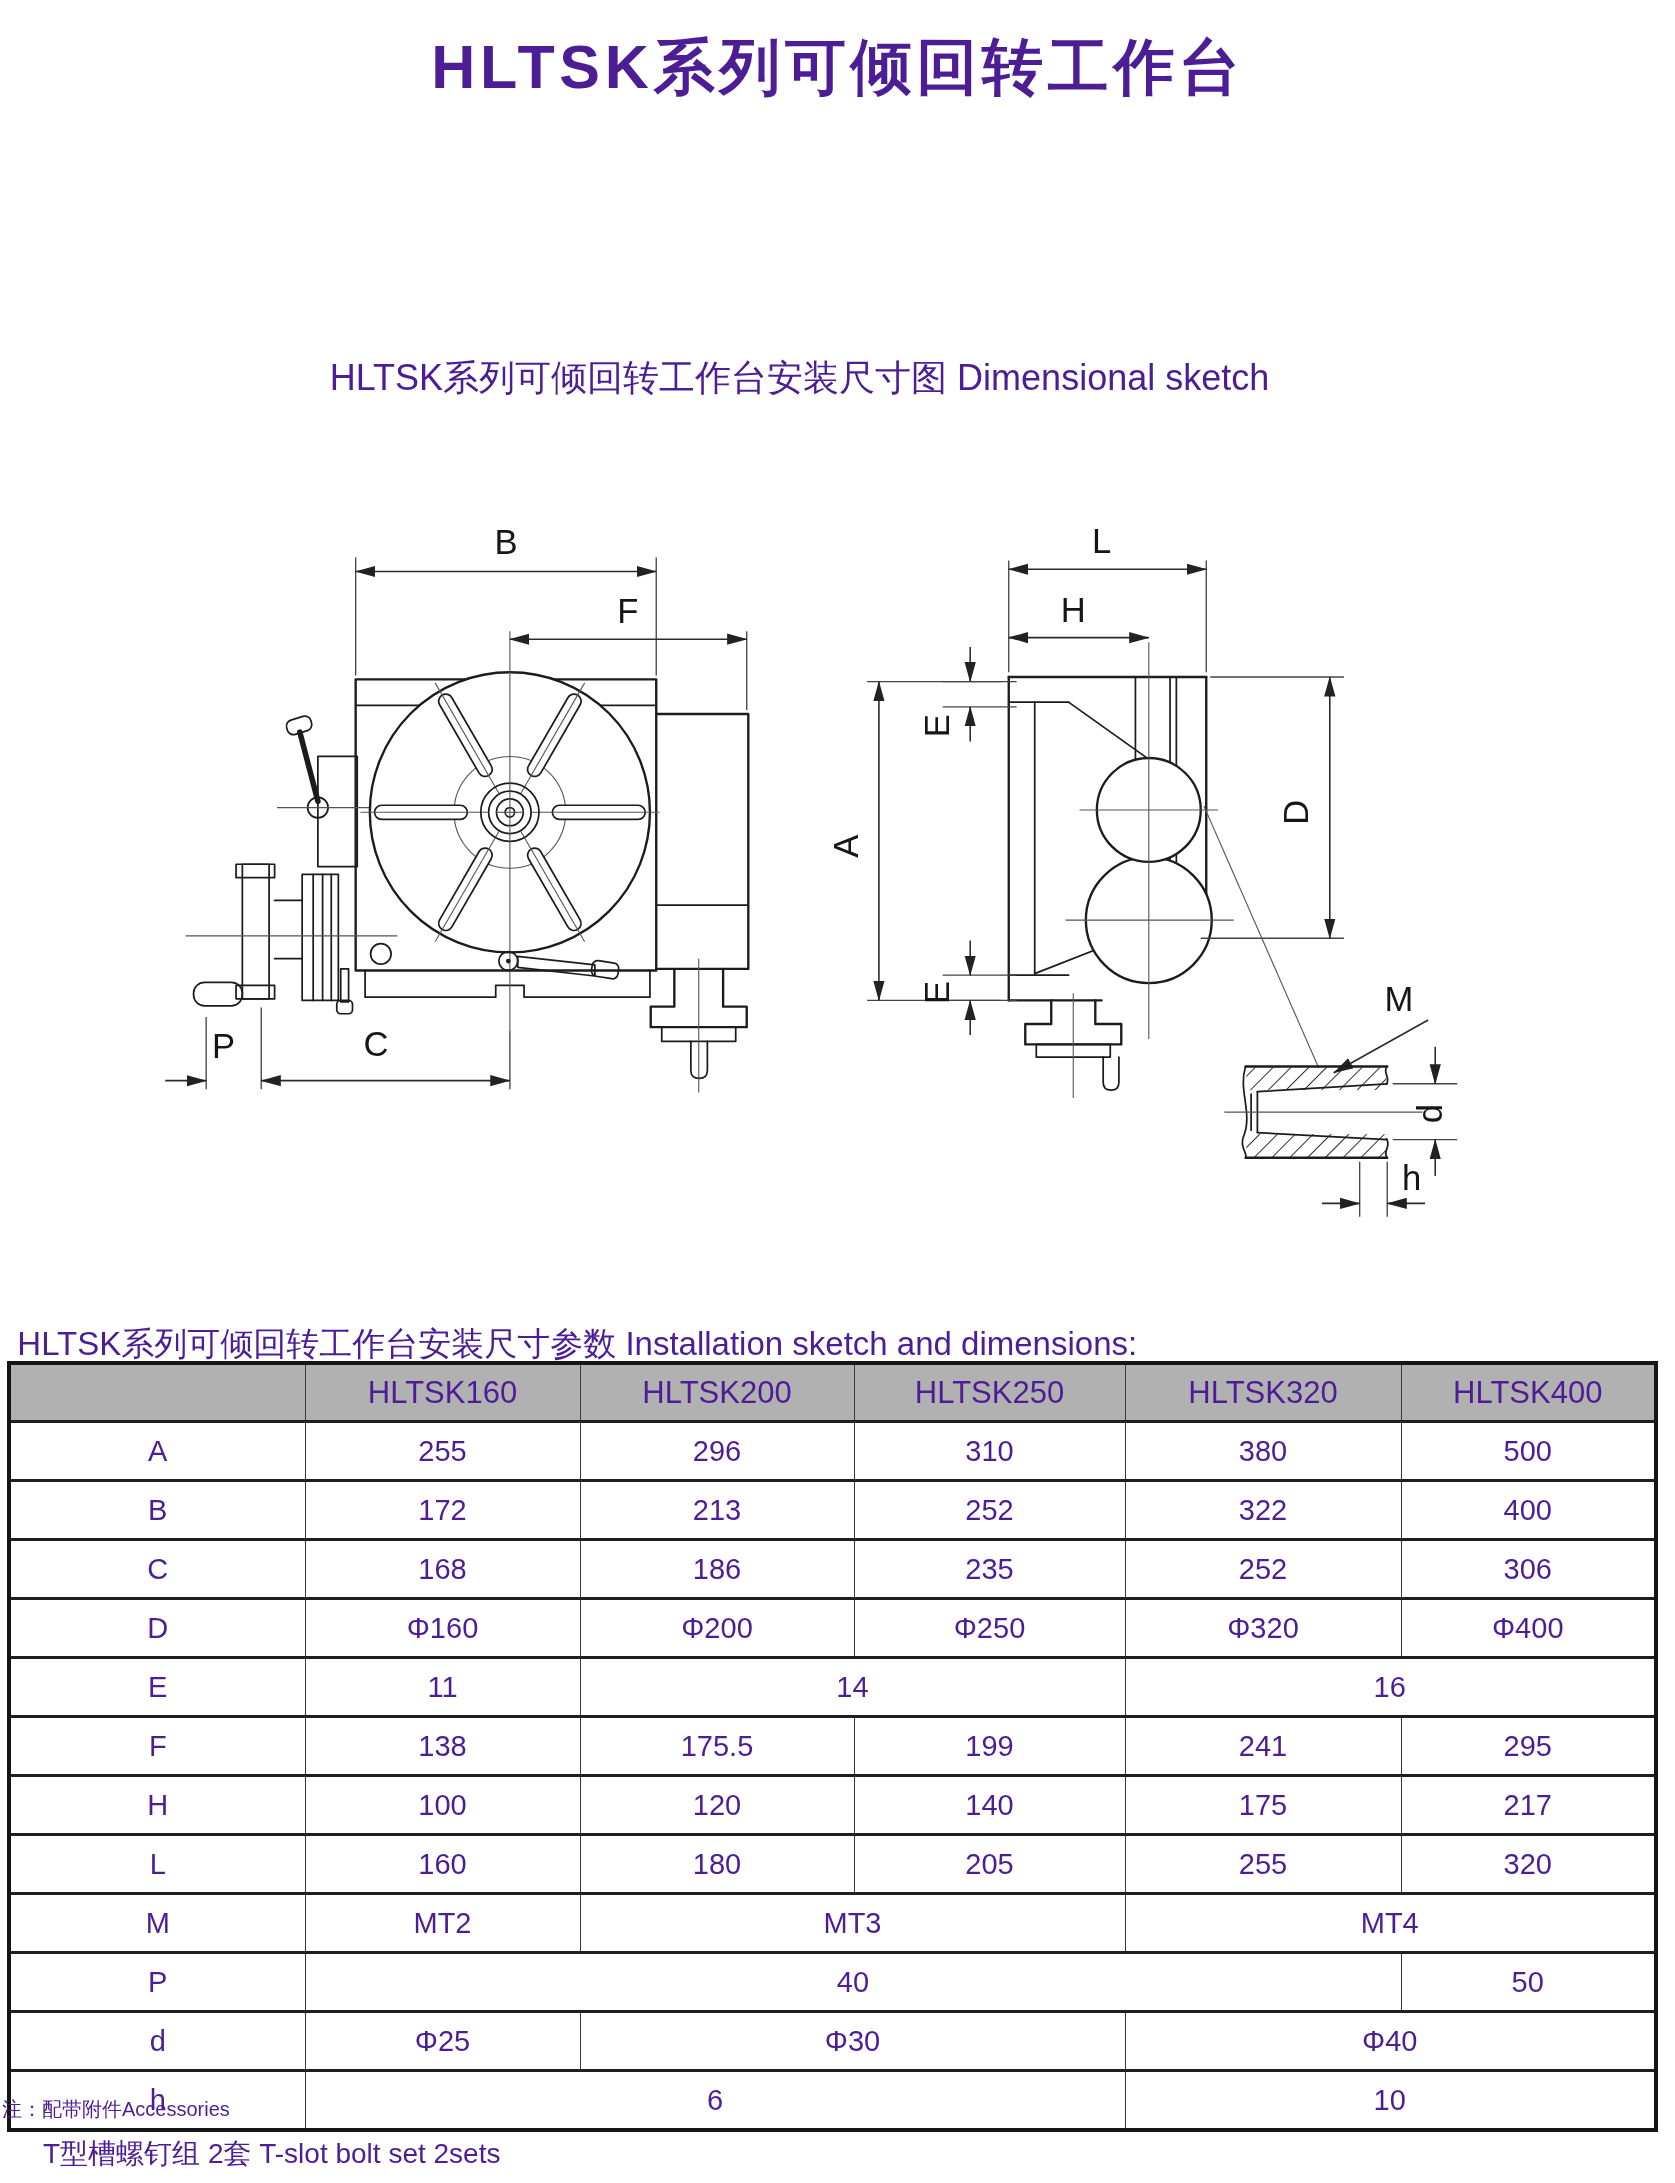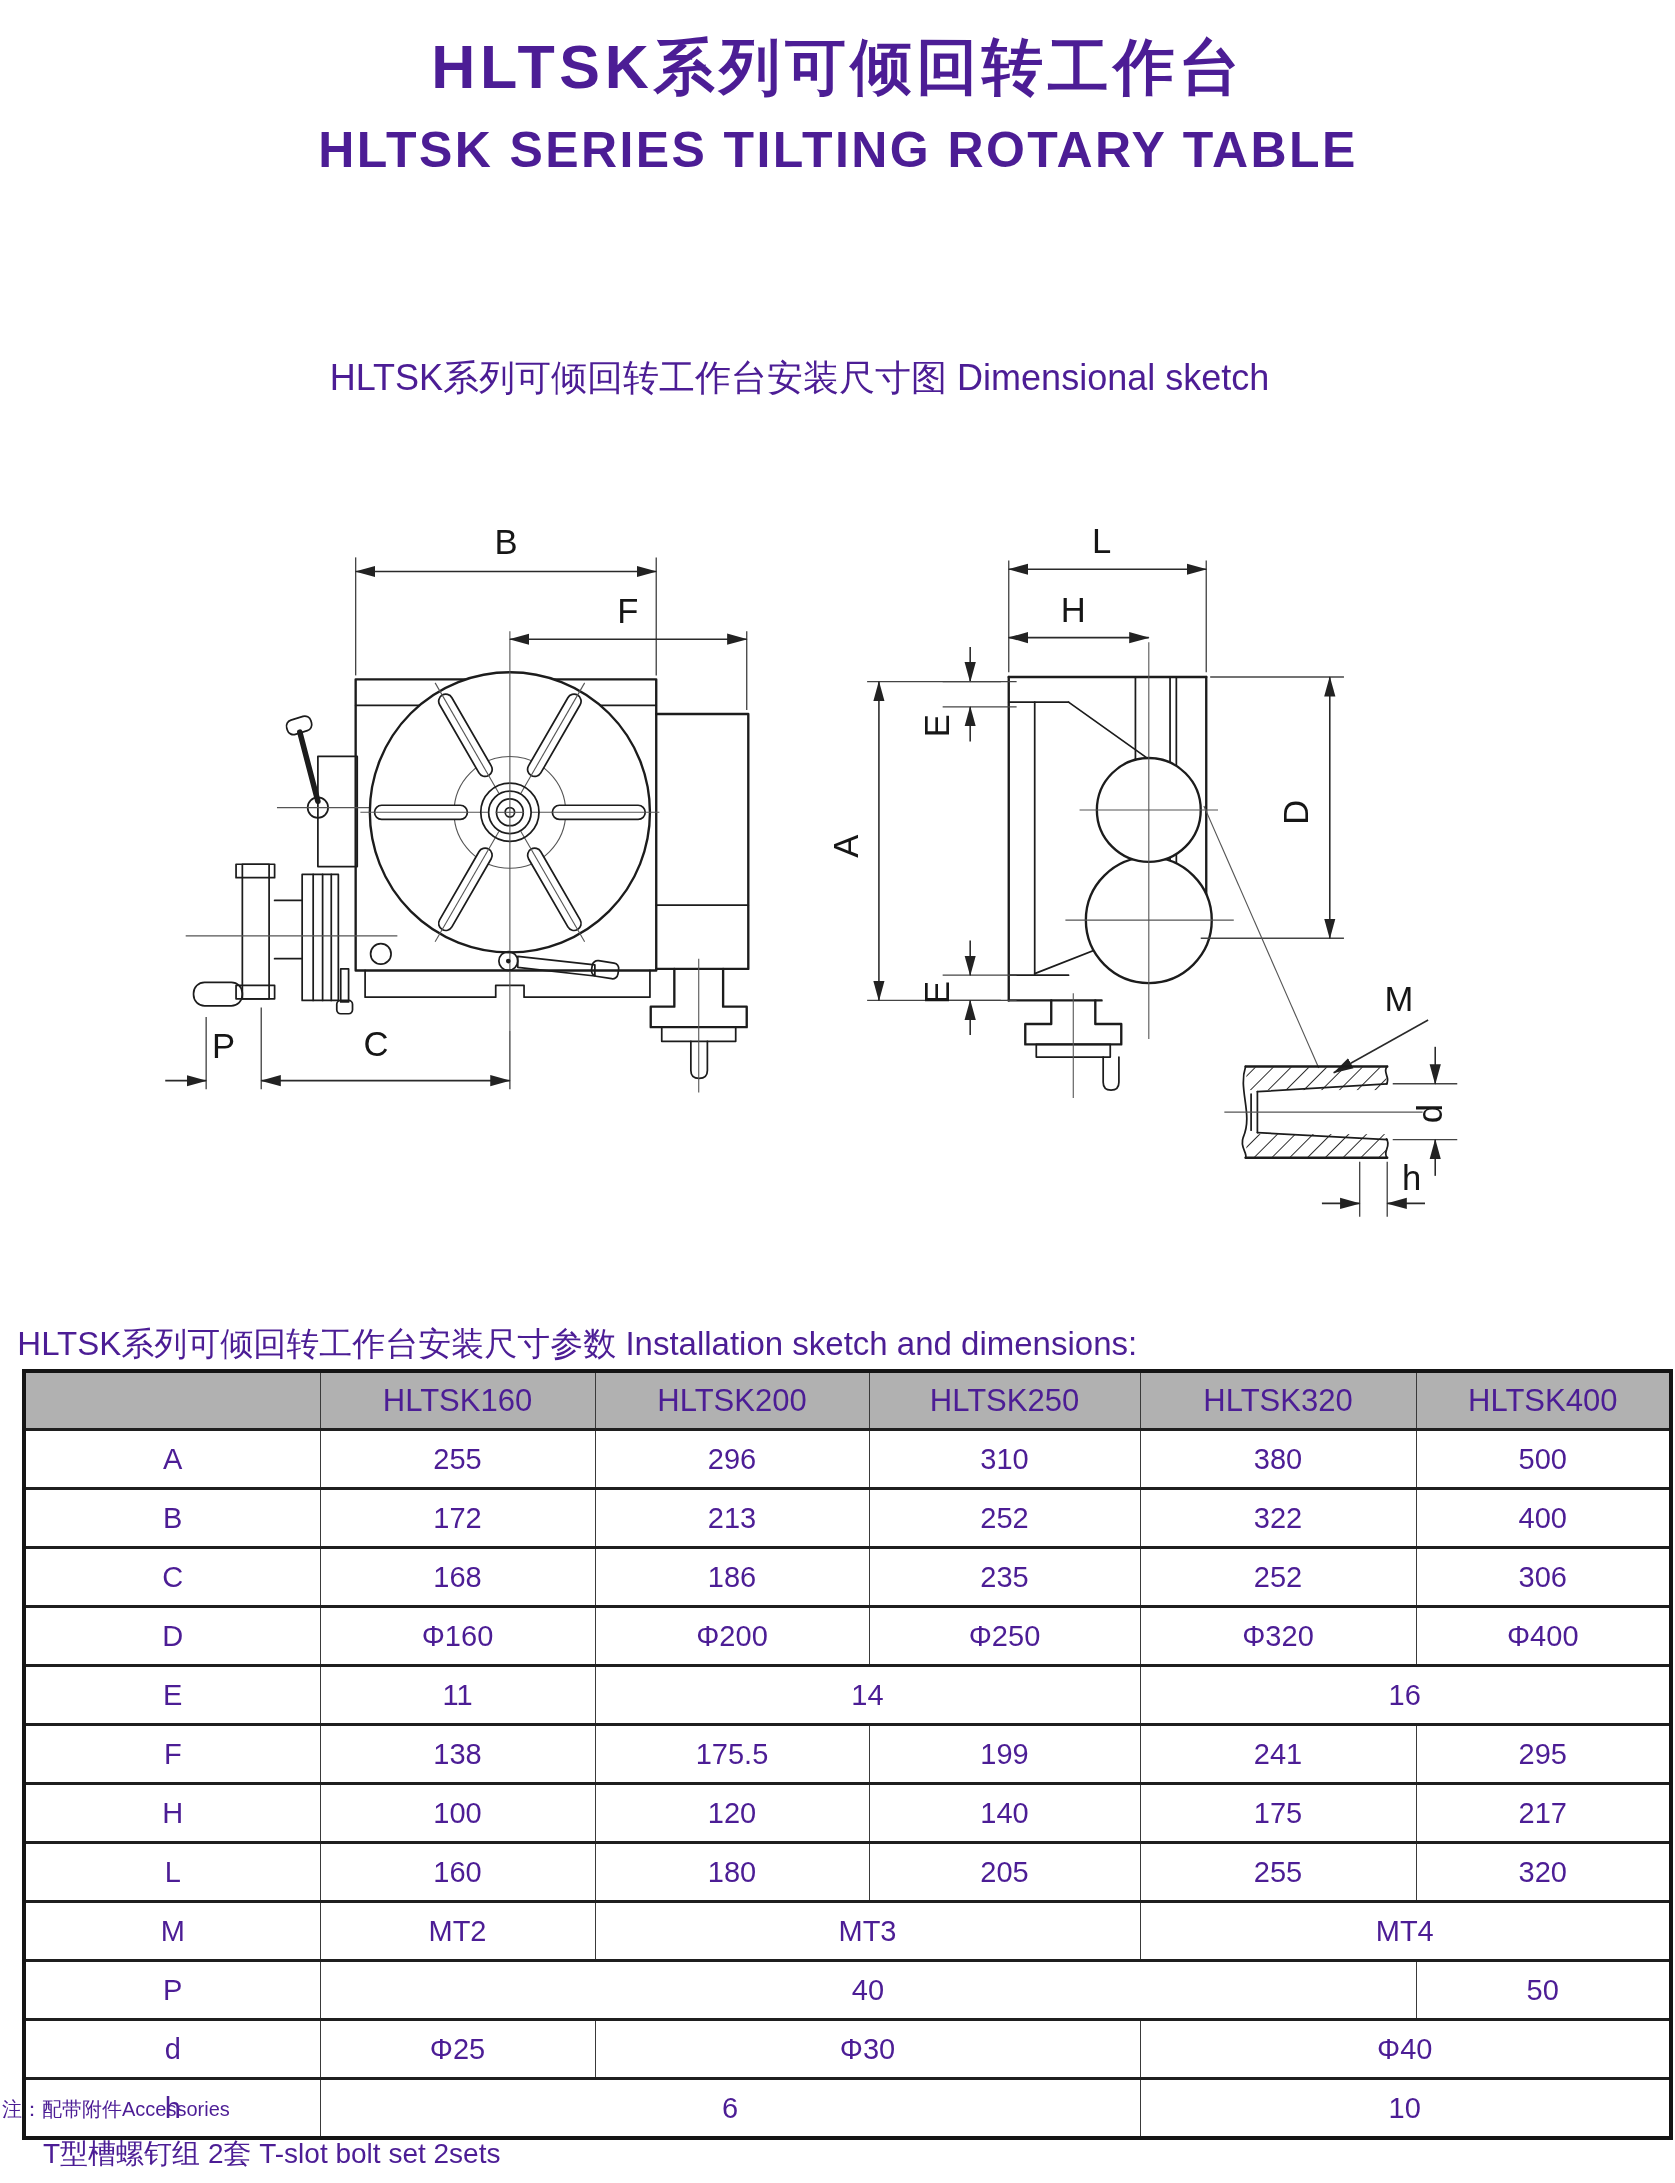--- a/index.html
+++ b/index.html
@@ -18,35 +18,34 @@
   .o2{stroke:#1c1c1c;stroke-width:2.2;fill:none;stroke-linecap:round;stroke-linejoin:round}
   .of{stroke:#1c1c1c;stroke-width:3;fill:#ffffff}
   .sf rect{stroke:#1c1c1c;stroke-width:2.2;fill:#ffffff}
   .thick{stroke-width:7}
   .c{stroke:#555;stroke-width:1.4;fill:none}
   .ext{stroke:#444;stroke-width:1.7;fill:none}
   .dim{stroke:#2a2a2a;stroke-width:2;fill:none}
   svg text{font-family:"Liberation Sans",sans-serif;font-size:44px;fill:#161616;text-anchor:middle}
 
   
-  table.spec{position:absolute;left:22px;top:1361px;width:1647px;border-collapse:collapse;
-             table-layout:fixed;border:4.7px solid #151515;margin-top:8px;}
+  table.spec{position:absolute;left:7px;top:1361px;width:1647px;border-collapse:collapse;
+             table-layout:fixed;border:4.7px solid #151515;}
   table.spec th,table.spec td{border-top:3.1px solid #1f1f1f;border-bottom:3.1px solid #1f1f1f;
              border-left:1.6px solid #3a3a3a;border-right:1.6px solid #3a3a3a;
              text-align:center;vertical-align:middle;padding:0;font-weight:normal;}
   table.spec th{background:#b1b1b1;font-size:31px;height:55px;}
   table.spec td{font-size:29px;height:56px;}
 </style>
 </head>
 <body>
 
 <div class="page">
 
   <div class="abs title-zh">HLTSK系列可倾回转工作台</div>
-  <div class="abs title-en">HLTSK SERIES TILTING ROTARY TABLE</div>
   <div class="abs sketch-heading">HLTSK系列可倾回转工作台安装尺寸图 Dimensional sketch</div>
 
   <svg class="abs" style="left:0;top:488px" width="1676" height="795" viewBox="0 0 2130 1010">
     <defs>
       <marker id="ar" viewBox="0 0 12 8" refX="11.5" refY="4" markerWidth="13" markerHeight="9" orient="auto-start-reverse">
         <path d="M12,4 L0,0.7 L0,7.3 Z" fill="#222"></path>
       </marker>
       <pattern id="hat" patternUnits="userSpaceOnUse" width="16" height="16" patternTransform="rotate(45)">
         <line x1="0" y1="0" x2="0" y2="16" stroke="#222" stroke-width="2.4"></line>
       </pattern>

